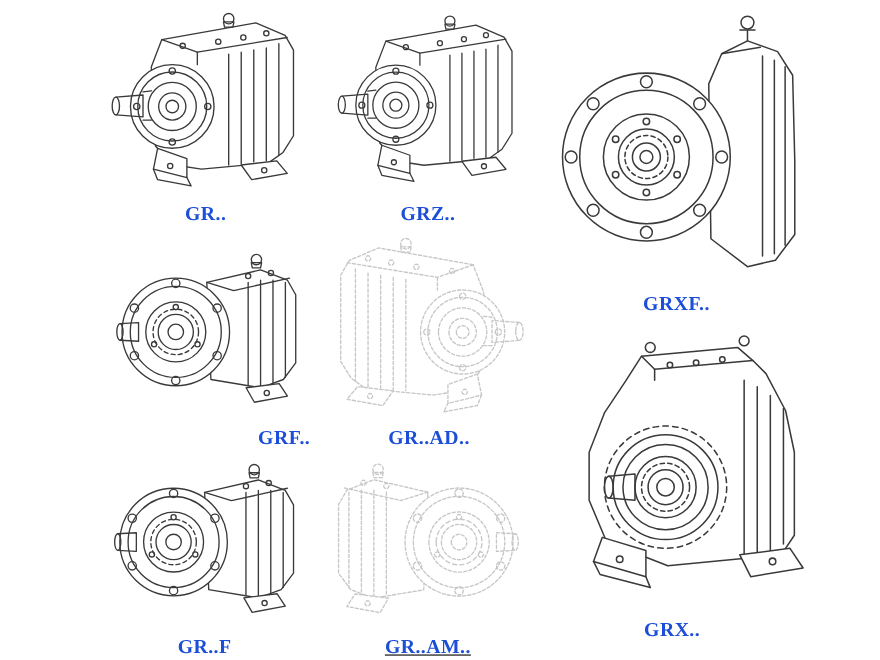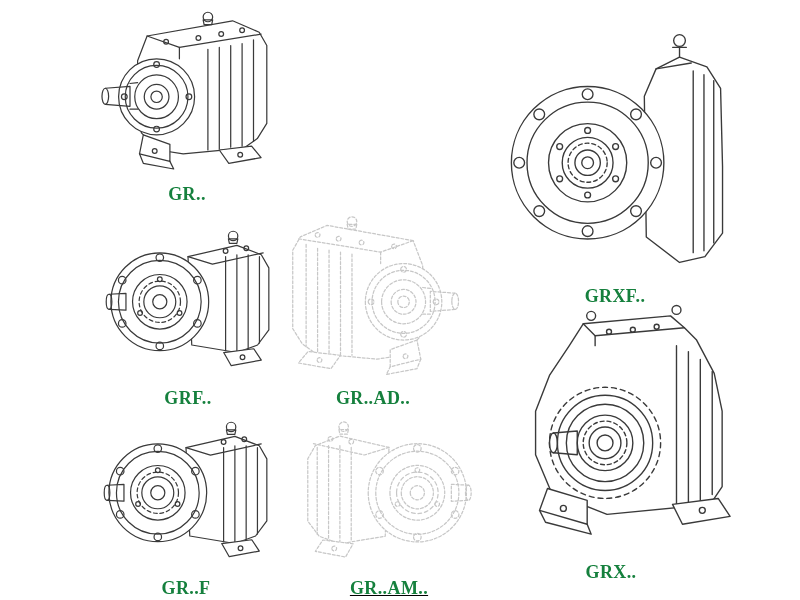--- a/index.html
+++ b/index.html
@@ -8,21 +8,21 @@
   .canvas {
     position:relative; width:800px; height:600px;
     background:#ffffff; overflow:hidden; margin:0 auto;
   }
   .figure {
     position:absolute; display:flex; flex-direction:column; align-items:center;
   }
   .figure svg.drawing { display:block; }
   .figure-label {
     font-family:"Liberation Serif", serif;
-    font-weight:bold; font-size:18px; color:#15803d;
+    font-weight:bold; font-size:18px; color:#1d4ed8;
     letter-spacing:0.4px; margin-top:4px; text-align:center;
     white-space:nowrap;
   }
   .solid { color:#3a3a3a; }
   .ghost { color:#c7c7c7; stroke-dasharray:3 2; }
 </style>
 </head>
 <body style="background: rgb(255, 255, 255);">
 
 <svg width="0" height="0" style="position:absolute" aria-hidden="true">
@@ -154,36 +154,42 @@
 
 <div class="canvas">
 
   <figure class="figure" style="left:92px; top:6px;">
     <svg class="drawing solid" width="190" height="174" viewBox="0 0 200 180">
       <use href="#gb-foot"></use>
     </svg>
     <figcaption class="figure-label">GR..</figcaption>
   </figure>
 
-
-  <figure class="figure" style="left:494px; top:20px;">
+  <figure class="figure" style="left:298px; top:4px;">
+    <svg class="drawing solid" width="182" height="176" viewBox="0 0 200 180">
+      <use href="#gb-foot"></use>
+    </svg>
+    <figcaption class="figure-label">GRZ..</figcaption>
+  </figure>
+
+  <figure class="figure" style="left:494px; top:0;">
     <svg class="drawing solid" width="242" height="262" viewBox="0 0 240 268">
       <use href="#gb-xf"></use>
     </svg>
     <figcaption class="figure-label">GRXF..</figcaption>
   </figure>
 
-  <figure class="figure" style="left:94px; top:212px;">
+  <figure class="figure" style="left:94px; top:212px;align-items:flex-end;">
     <svg class="drawing solid" width="188" height="172" viewBox="0 0 200 180">
       <use href="#gb-flange"></use>
     </svg>
     <figcaption class="figure-label">GRF..</figcaption>
   </figure>
 
-  <figure class="figure" style="left:275px; top:212px;">
+  <figure class="figure" style="left:292px; top:212px;">
     <svg class="drawing ghost" width="196" height="172" viewBox="0 0 200 180">
       <g transform="translate(200,0) scale(-1,1)">
           <use href="#gb-foot"></use>
         </g>
     </svg>
     <figcaption class="figure-label">GR..AD..</figcaption>
   </figure>
 
   <figure class="figure" style="left:92px; top:404px;">
     <svg class="drawing solid" width="188" height="170" viewBox="0 0 200 180">

